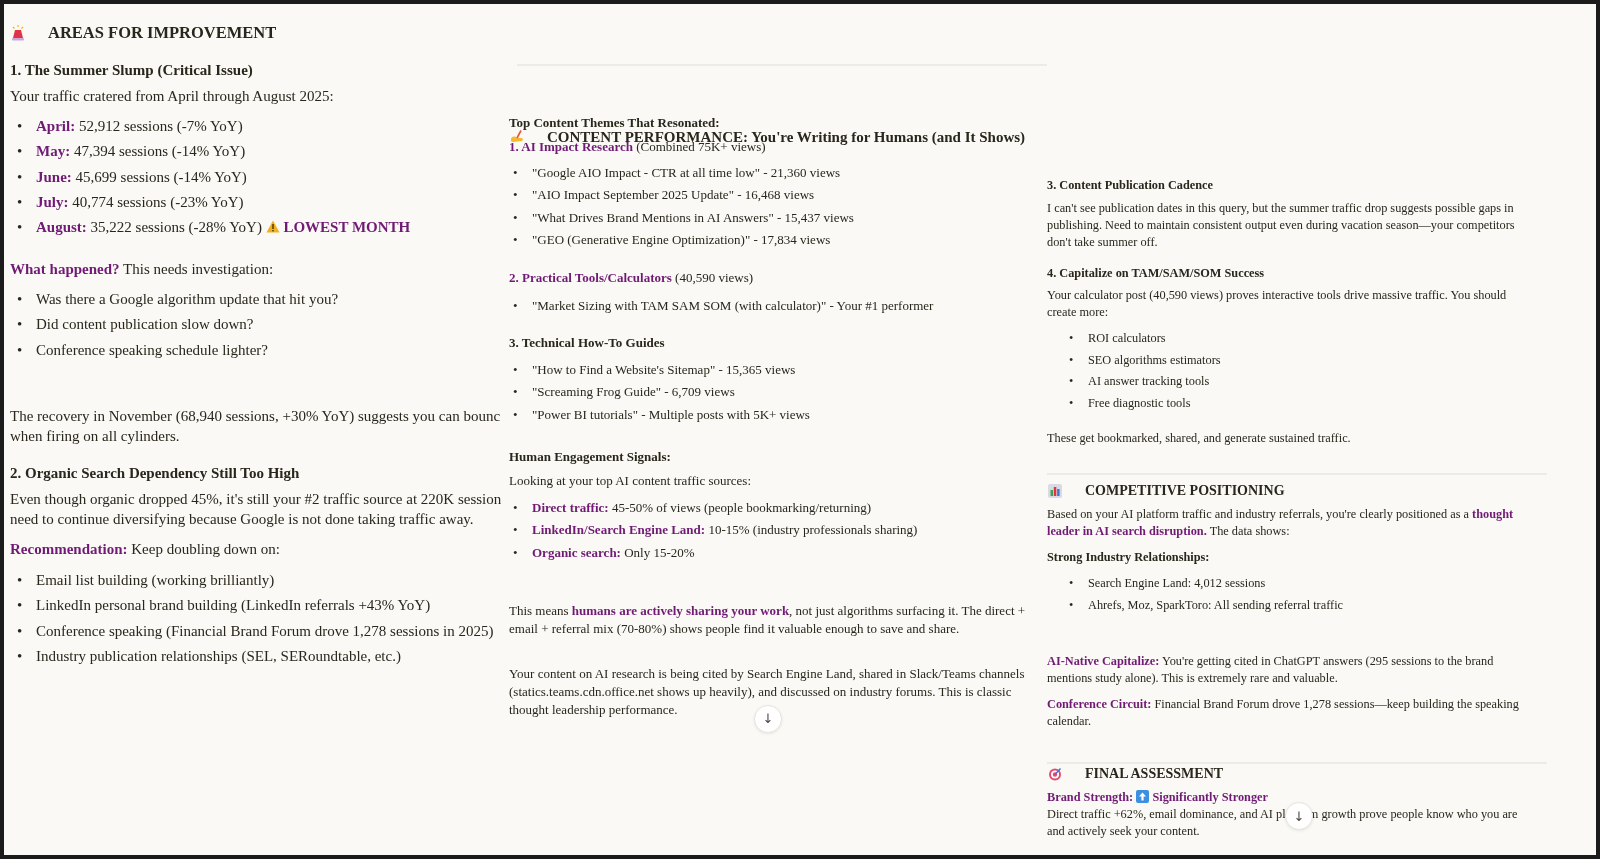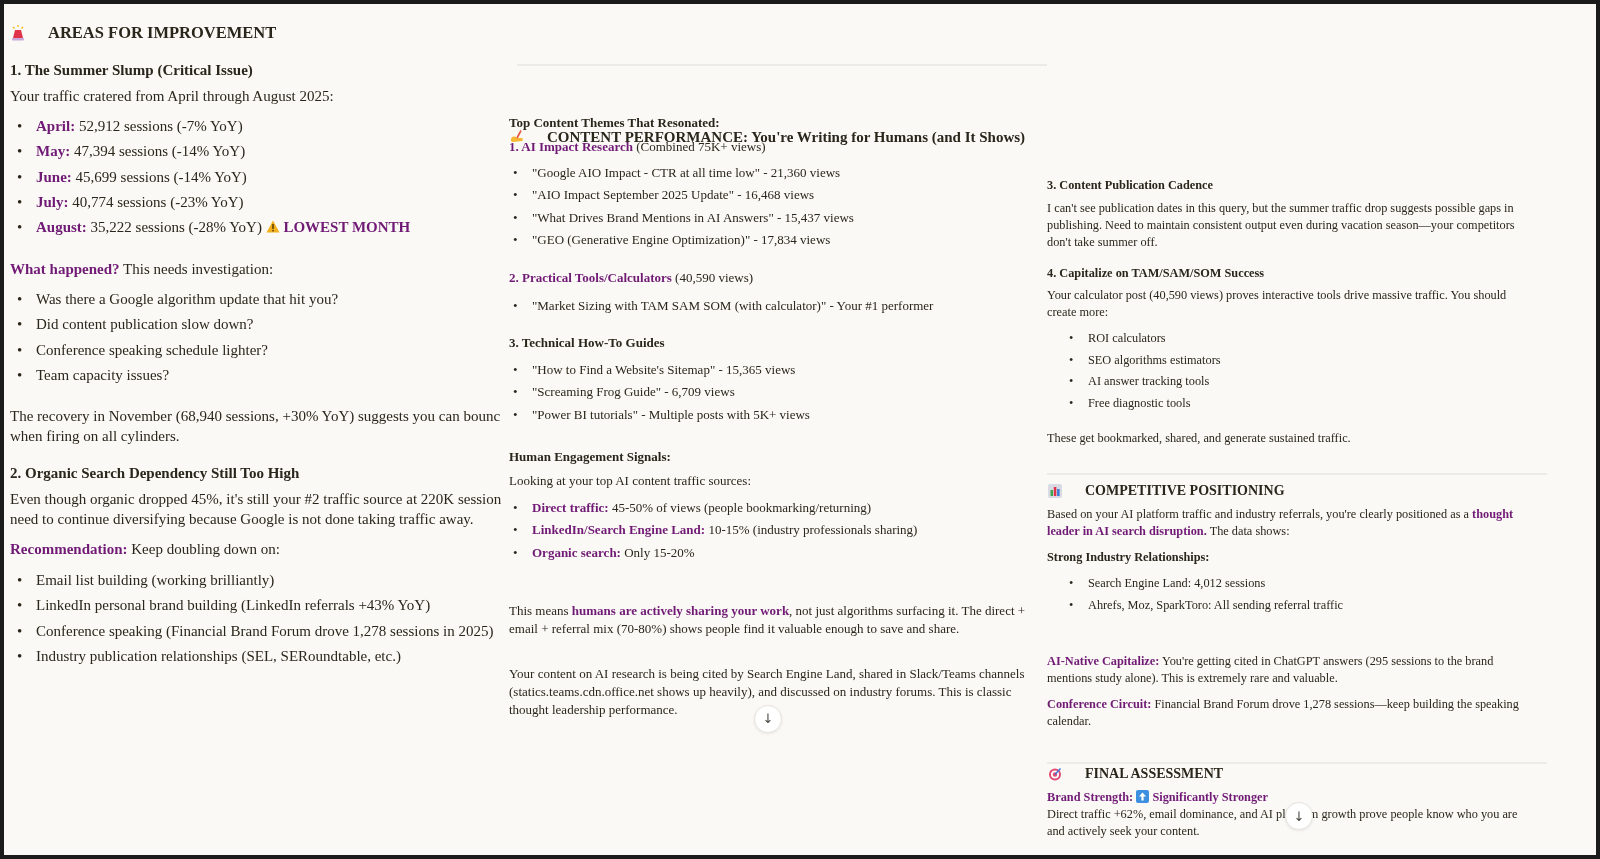--- a/index.html
+++ b/index.html
@@ -93,21 +93,20 @@
         <b>LOWEST MONTH</b>
       </li>
     </ul>
 
     <div class="para" style="top:255px"><b>What happened?</b><span> This needs investigation:</span></div>
 
     <ul style="top:285px">
       <li>Was there a Google algorithm update that hit you?</li>
       <li>Did content publication slow down?</li>
       <li>Conference speaking schedule lighter?</li>
-      <li>Team capacity issues?</li>
     </ul>
 
     <div class="para" style="top:402px">The recovery in November (68,940 sessions, +30% YoY) suggests you can bounc</div>
     <div class="para" style="top:422px">when firing on all cylinders.</div>
 
     <div class="h3" style="top:459px">2. Organic Search Dependency Still Too High</div>
     <div class="para" style="top:485px">Even though organic dropped 45%, it's still your #2 traffic source at 220K session</div>
     <div class="para" style="top:505px">need to continue diversifying because Google is not done taking traffic away.</div>
     <div class="para" style="top:535px"><b>Recommendation:</b><span> Keep doubling down on:</span></div>
 

